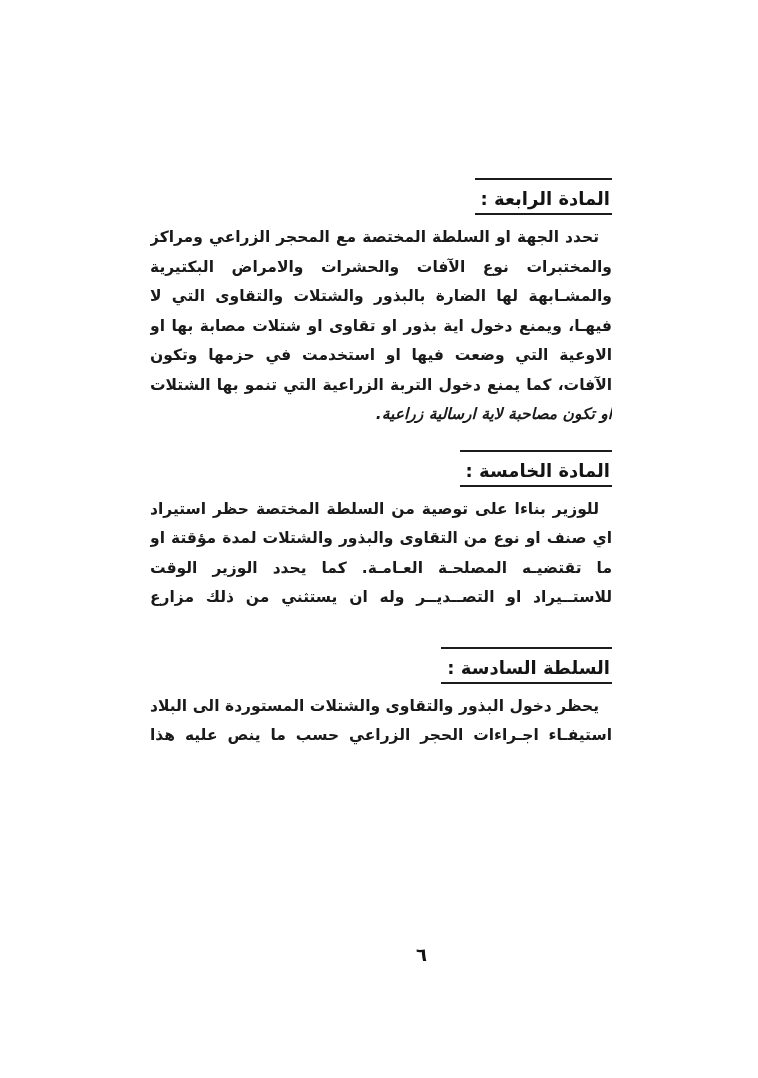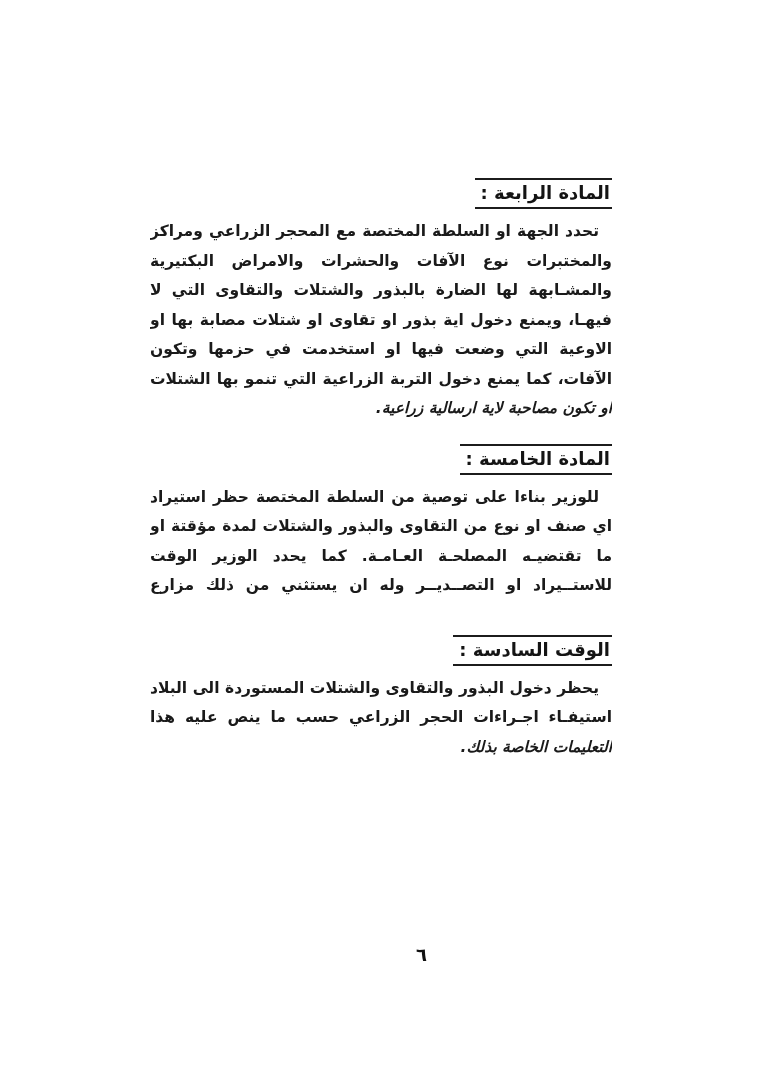--- a/index.html
+++ b/index.html
@@ -26,21 +26,21 @@
   .article { margin: 0 0 20px 0; }
   .article.gap-lg { margin-bottom: 34px; }
   .article-heading {
     display: inline-block;
     margin: 0;
     font-size: 18px;
     font-weight: bold;
     color: #141414;
     border-top: 2px solid #1c1c1c;
     border-bottom: 2px solid #1c1c1c;
-    padding: 2px 2px 4px 6px;
+    padding: 8px 2px 4px 6px;
     letter-spacing: 0.2px;
   }
   .para {
     margin-top: 8px;
     width: 462px;
   }
   .line {
     font-size: 15.5px;
     font-weight: bold;
     color: #1a1a1a;
@@ -86,25 +86,24 @@
       <h2 class="article-heading">المادة الخامسة :</h2>
       <div class="para">
           <div class="line first">للوزير بناءا على توصية من السلطة المختصة حظر استيراد او تصدير</div>
           <div class="line">اي صنف او نوع من التقاوى والبذور والشتلات لمدة مؤقتة او دائمة حسب</div>
           <div class="line">ما تقتضيـه المصلحـة العـامـة. كما يحدد الوزير الوقت والموسم الملائم</div>
           <div class="line">للاستــيراد او التصــديــر وله ان يستثني من ذلك مزارع الوزارة وحقـول</div>
         </div>
     </section>
 
     <section class="article">
-      <h2 class="article-heading">الوقت السادسة :</h2>
+      <h2 class="article-heading">السلطة السادسة :</h2>
       <div class="para">
           <div class="line first">يحظر دخول البذور والتقاوى والشتلات المستوردة الى البلاد الا بعد</div>
           <div class="line">استيفـاء اجـراءات الحجر الزراعي حسب ما ينص عليه هذا النظام او</div>
-          <div class="line last">التعليمات الخاصة بذلك.</div>
         </div>
     </section>
 
   </main>
 
   <div class="page-number">٦</div>
 
 </div>
 
 </body></html>

